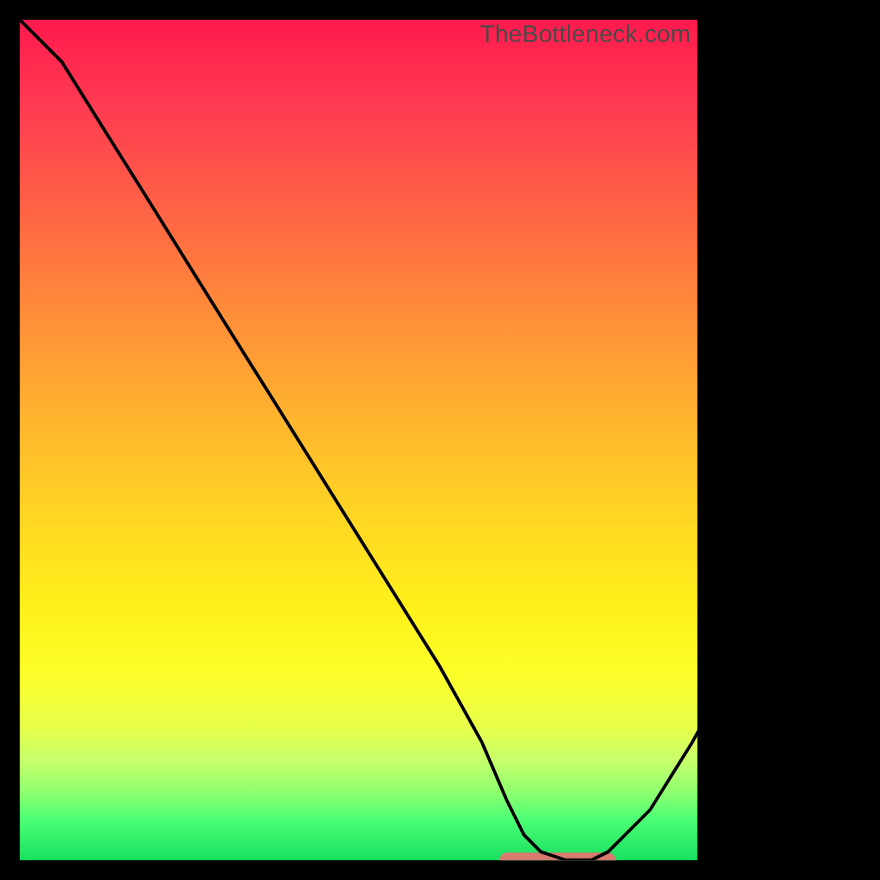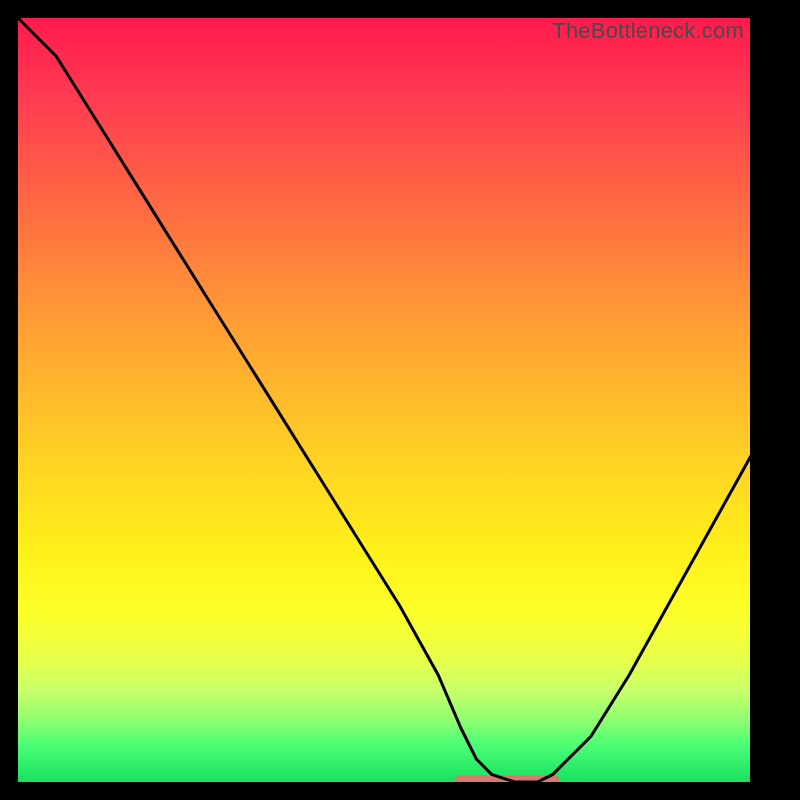--- a/index.html
+++ b/index.html
@@ -7,21 +7,21 @@
     padding: 0;
     width: 800px;
     height: 800px;
     background: #000;
     overflow: hidden;
   }
   .frame {
     position: absolute;
     left: 18px;
     top: 18px;
-    width: 732px;
+    width: 616px;
     height: 764px;
     background: linear-gradient(to bottom,
       #ff1a4d 0%,
       #ff3a52 10%,
       #ff6145 22%,
       #ff8a3a 34%,
       #ffb02f 46%,
       #ffd324 58%,
       #fff11a 70%,
       #fcff2a 78%,

